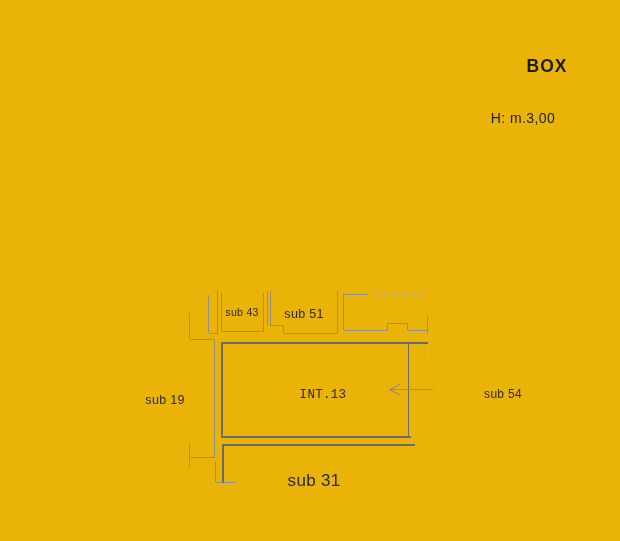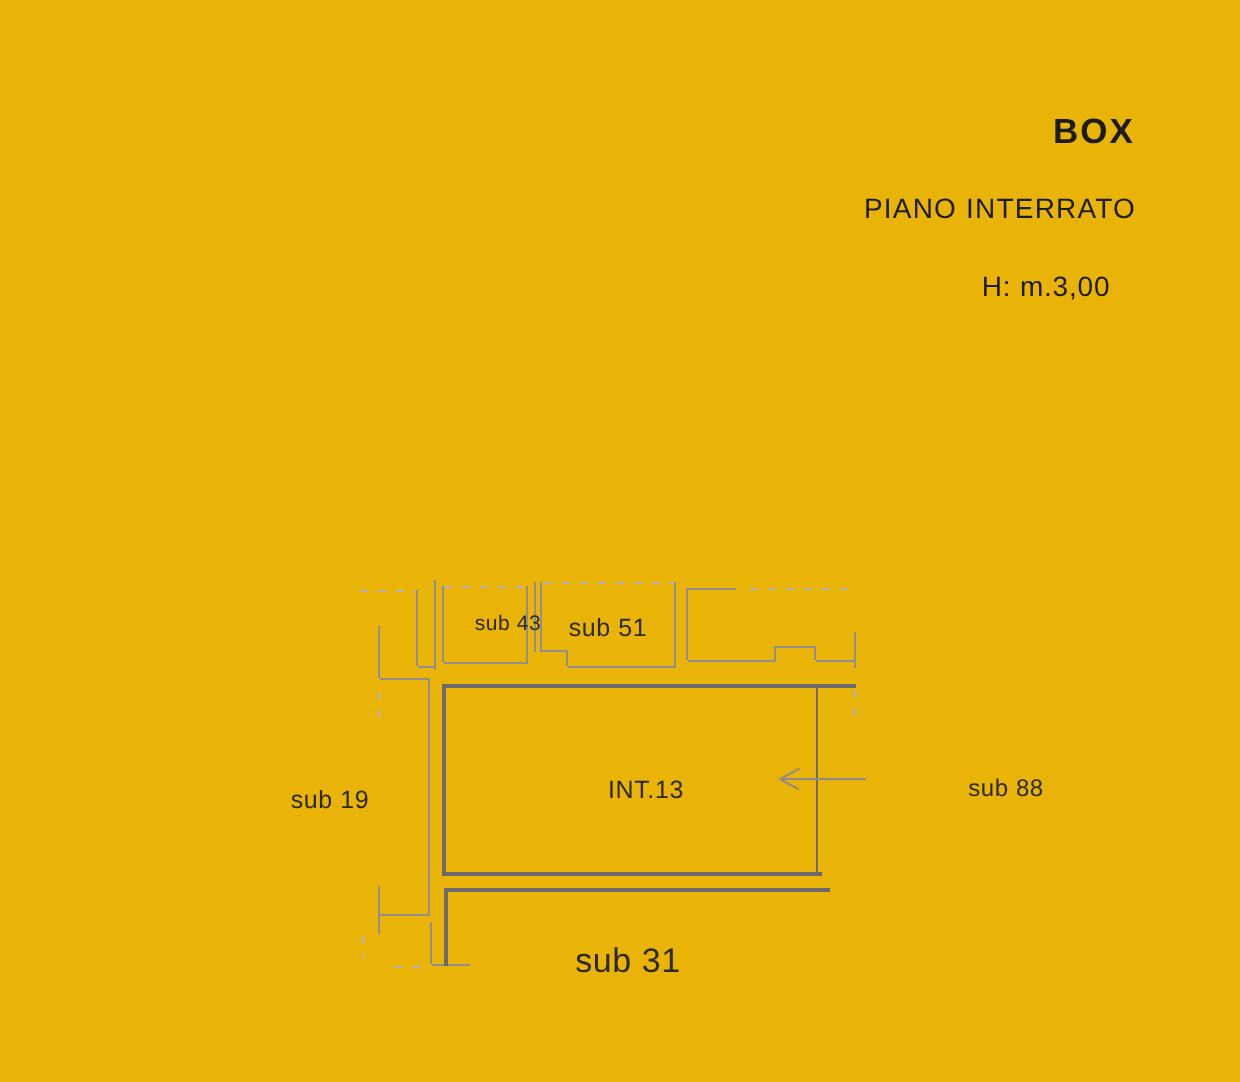--- a/index.html
+++ b/index.html
@@ -4,33 +4,32 @@
 <style>
   html,body { margin:0; padding:0; background:#ffffff; }
   .stage {
     position:relative; width:620px; height:541px; overflow:hidden;
     background:#eab308;
     font-family:"Liberation Sans", sans-serif;
   }
   .hdr { position:absolute; transform:translate(-50%,-50%); color:#1c1c1c; white-space:nowrap; }
   .hdr-title { left:547px; top:66px; font-size:17.5px; font-weight:bold; letter-spacing:1px; }
   .hdr-floor { left:500px; top:104px; font-size:14px; letter-spacing:0.6px; }
-  .hdr-height { left:523px; top:143px; font-size:14px; letter-spacing:0.4px; }
+  .hdr-height { left:523px; top:118px; font-size:14px; letter-spacing:0.4px; }
   .seg { position:absolute; transform-origin:0 0; }
   .plan-label {
     position:absolute; transform:translate(-50%,-50%);
     color:#2a2a2a; white-space:nowrap; letter-spacing:0.3px;
   }
 </style>
 </head>
 <body>
 
 <div class="stage">
   <div class="hdr hdr-title">BOX</div>
-  <div class="hdr hdr-floor">PIANO INTERRATO</div>
   <div class="hdr hdr-height">H: m.3,00</div>
   <div id="floor-plan">
       <div class="seg" style="left: 180px; top: 295px; width: 29px; height: 1.2px; transform: rotate(0deg); background: repeating-linear-gradient(90deg, rgb(179, 179, 179) 0px, rgb(179, 179, 179) 4px, transparent 4px, transparent 9px);"></div>
       <div class="seg" style="left: 209px; top: 295px; width: 38px; height: 1.2px; transform: rotate(90deg); background: rgb(143, 143, 143);"></div>
       <div class="seg" style="left: 209px; top: 333px; width: 9px; height: 1.2px; transform: rotate(0deg); background: rgb(143, 143, 143);"></div>
       <div class="seg" style="left: 218px; top: 290px; width: 45px; height: 1.2px; transform: rotate(90deg); background: rgb(143, 143, 143);"></div>
       <div class="seg" style="left: 190px; top: 313px; width: 26px; height: 1.2px; transform: rotate(90deg); background: rgb(143, 143, 143);"></div>
       <div class="seg" style="left: 190px; top: 339px; width: 25px; height: 1.2px; transform: rotate(0deg); background: rgb(143, 143, 143);"></div>
       <div class="seg" style="left: 215px; top: 339px; width: 118px; height: 1.2px; transform: rotate(90deg); background: rgb(143, 143, 143);"></div>
       <div class="seg" style="left: 190px; top: 346px; width: 15px; height: 1.2px; transform: rotate(90deg); background: repeating-linear-gradient(90deg, rgb(179, 179, 179) 0px, rgb(179, 179, 179) 4px, transparent 4px, transparent 9px);"></div>
@@ -63,20 +62,20 @@
       <div class="seg" style="left: 428px; top: 345px; width: 13px; height: 1.2px; transform: rotate(90deg); background: repeating-linear-gradient(90deg, rgb(179, 179, 179) 0px, rgb(179, 179, 179) 4px, transparent 4px, transparent 9px);"></div>
       <div class="seg" style="left: 223px; top: 342px; width: 205px; height: 2.2px; transform: rotate(0deg); background: rgb(107, 107, 107);"></div>
       <div class="seg" style="left: 223px; top: 342px; width: 96px; height: 2.2px; transform: rotate(90deg); background: rgb(107, 107, 107);"></div>
       <div class="seg" style="left: 409px; top: 342px; width: 96px; height: 1.4px; transform: rotate(90deg); background: rgb(107, 107, 107);"></div>
       <div class="seg" style="left: 223px; top: 436px; width: 188px; height: 2.4px; transform: rotate(0deg); background: rgb(107, 107, 107);"></div>
       <div class="seg" style="left: 224px; top: 444px; width: 191px; height: 2.2px; transform: rotate(0deg); background: rgb(107, 107, 107);"></div>
       <div class="seg" style="left: 224px; top: 444px; width: 39px; height: 1.5px; transform: rotate(90deg); background: rgb(107, 107, 107);"></div>
       <div class="seg" style="left: 390px; top: 389px; width: 43px; height: 1.2px; transform: rotate(0deg); background: rgb(140, 140, 140);"></div>
       <div class="seg" style="left: 390px; top: 389px; width: 11.4127px; height: 1.2px; transform: rotate(-28.8108deg); background: rgb(140, 140, 140);"></div>
       <div class="seg" style="left: 390px; top: 389px; width: 11.4127px; height: 1.2px; transform: rotate(28.8108deg); background: rgb(140, 140, 140);"></div>
-      <div class="plan-label" style="left: 242px; top: 312px; font-size: 10.5px; color: rgb(42, 42, 42); margin-left: 12px;">sub 43</div>
+      <div class="plan-label" style="left: 242px; top: 312px; font-size: 10.5px; color: rgb(42, 42, 42);">sub 43</div>
       <div class="plan-label" style="left: 304px; top: 314px; font-size: 12.5px; color: rgb(42, 42, 42); text-align: right;">sub 51</div>
       <div class="plan-label" style="left: 165px; top: 400px; font-size: 12.5px; color: rgb(42, 42, 42);">sub 19</div>
-      <div class="plan-label" style="left: 323px; top: 395px; font-size: 12.5px; color: rgb(42, 42, 42);">INT.13</div>
-      <div class="plan-label" style="left: 503px; top: 394px; font-size: 12px; color: rgb(42, 42, 42);">sub 88</div>
+      <div class="plan-label" style="left: 323px; top: 395px; font-size: 12.5px; color: rgb(42, 42, 42); font-family: Liberation Mono, monospace;">INT.13</div>
+      <div class="plan-label" style="left: 503px; top: 394px; font-size: 12px; color: rgb(42, 42, 42);">sub 54</div>
       <div class="plan-label" style="left: 314px; top: 481px; font-size: 17px; color: rgb(42, 42, 42);">sub 31</div>
     </div>
 </div>
 
 </body></html>

